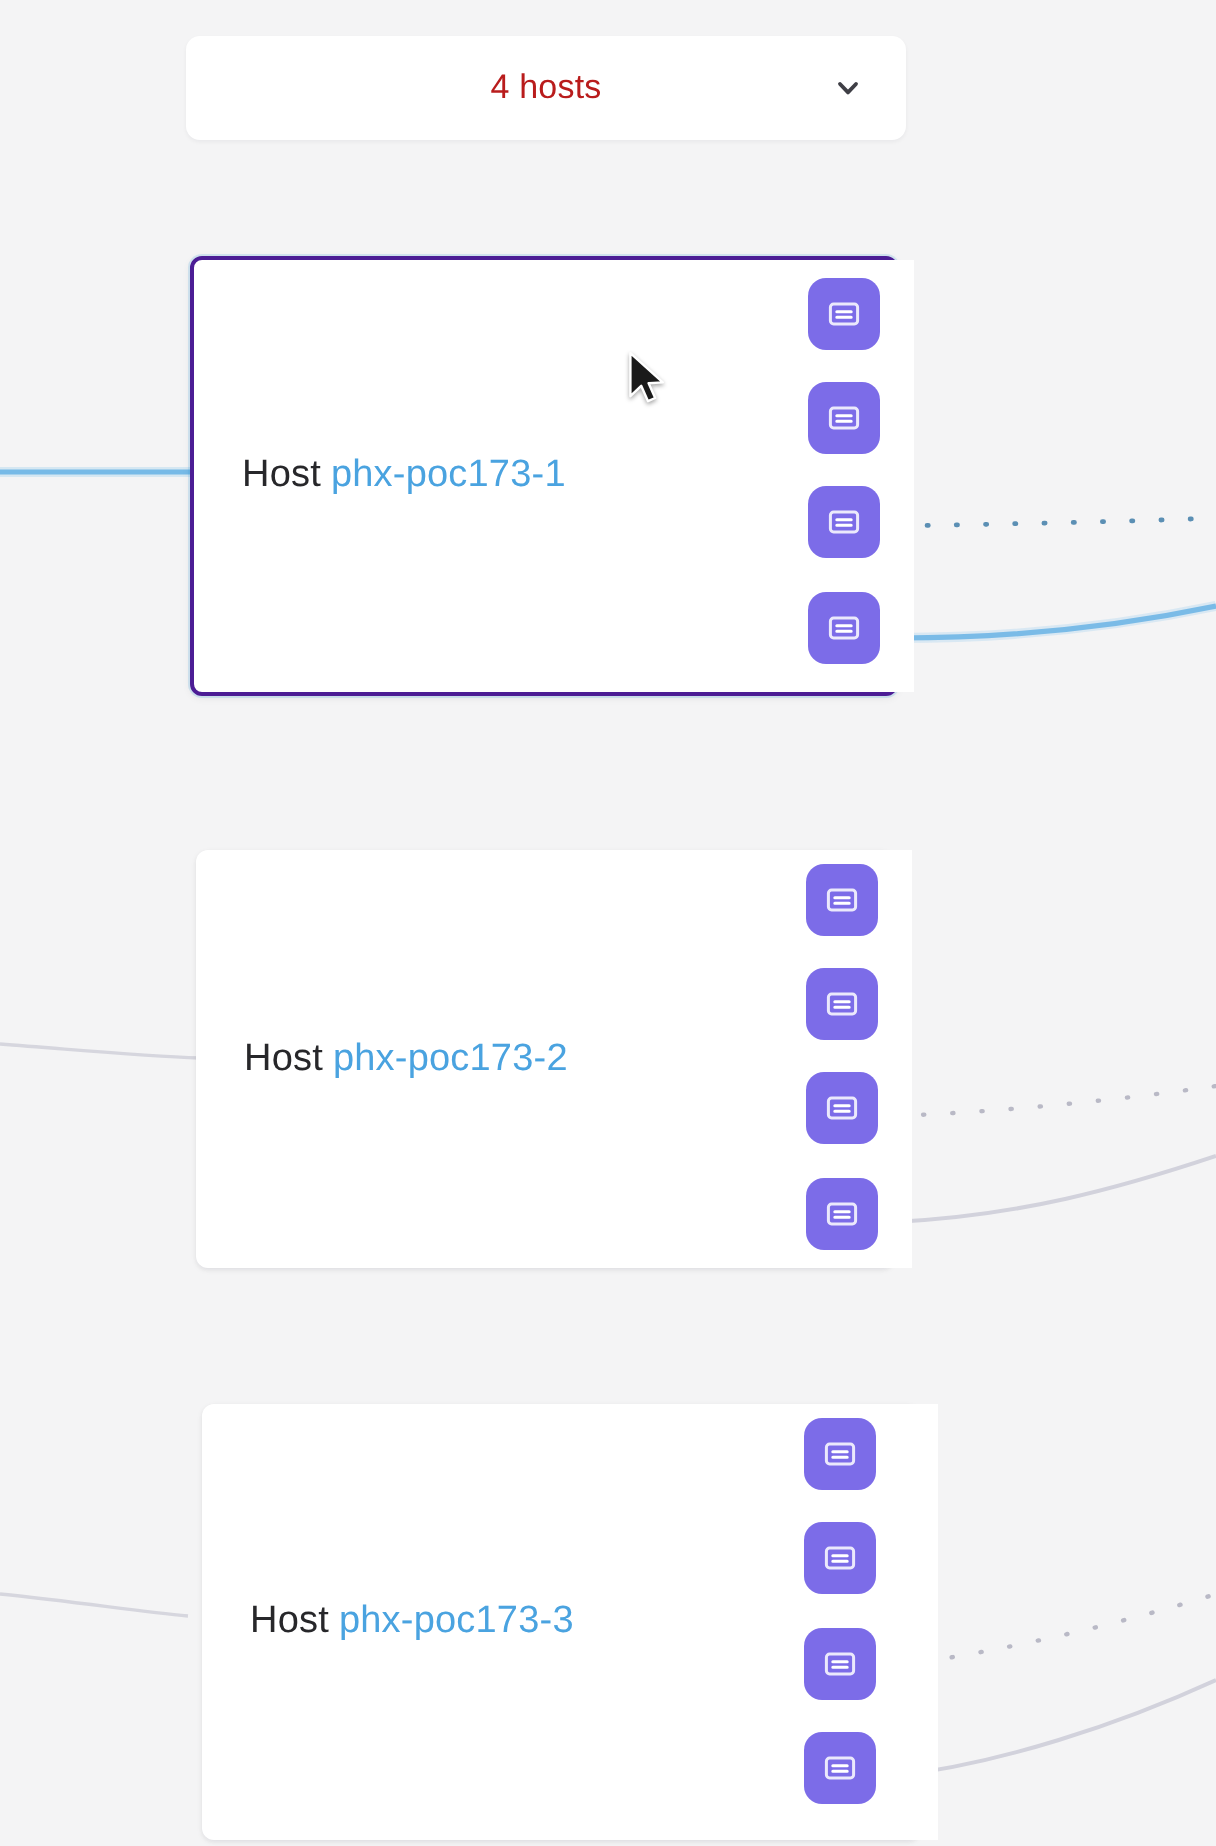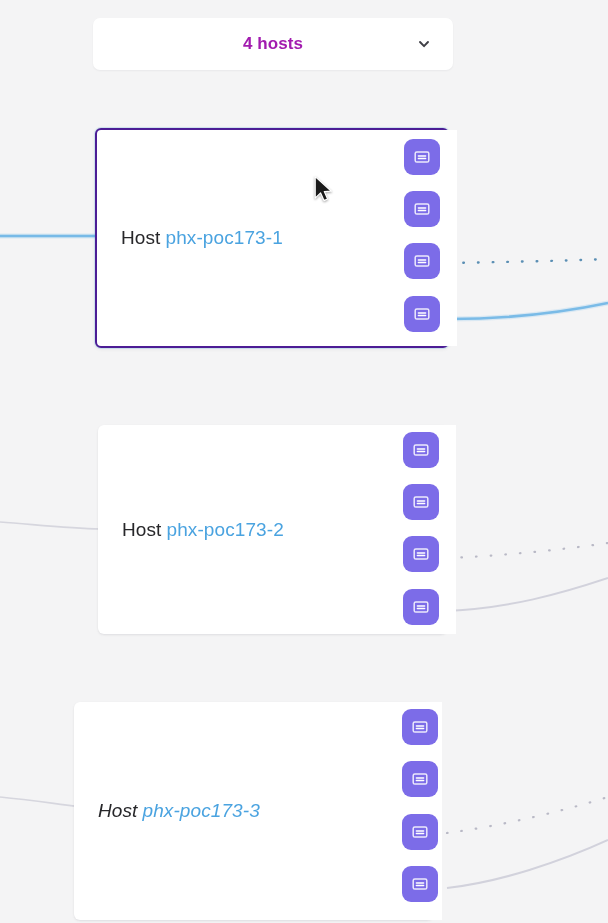--- a/index.html
+++ b/index.html
@@ -47,22 +47,22 @@
     z-index: 6;
     cursor: pointer;
   }
   .hosts-select-label {
     position: absolute;
     left: 0; right: 0; top: 0; bottom: 0;
     display: flex;
     align-items: center;
     justify-content: center;
     font-size: 17px;
-    font-weight: 700;
-    color: #a21caf;
+    font-weight: 400;
+    color: #b91c1c;
     letter-spacing: .1px;
   }
   .hosts-select-chevron {
     position: absolute;
     right: 22px;
     top: 50%;
     transform: translateY(-50%);
     width: 14px;
     height: 14px;
     display: flex;
@@ -233,21 +233,21 @@
       <path d="M6.4 8.9 H13.6 M6.4 11.6 H13.6" stroke="#ffffff" stroke-width="1.5" stroke-linecap="round"></path>
     </svg>
   </div>
   <div class="rail-btn" style="left:403px; top:589px;">
     <svg width="20" height="20" viewBox="0 0 20 20" fill="none">
       <rect x="3.2" y="5" width="13.6" height="10" rx="1.6" stroke="#ffffff" stroke-width="1.5" opacity="0.85"></rect>
       <path d="M6.4 8.9 H13.6 M6.4 11.6 H13.6" stroke="#ffffff" stroke-width="1.5" stroke-linecap="round"></path>
     </svg>
   </div>
 
-  <div class="host-card plain" style="left:74px; top:702px; width:359px; height:218px;font-style:italic;">
+  <div class="host-card plain" style="left:101px; top:702px; width:359px; height:218px;">
     <div class="icon-rail" style="left:304px;"></div>
     <div class="host-card-title">
       <span>Host</span><span class="hostname">phx-poc173-3</span>
     </div>
   </div>
   <div class="rail-btn" style="left:402px; top:709px;">
     <svg width="20" height="20" viewBox="0 0 20 20" fill="none">
       <rect x="3.2" y="5" width="13.6" height="10" rx="1.6" stroke="#ffffff" stroke-width="1.5" opacity="0.85"></rect>
       <path d="M6.4 8.9 H13.6 M6.4 11.6 H13.6" stroke="#ffffff" stroke-width="1.5" stroke-linecap="round"></path>
     </svg>

